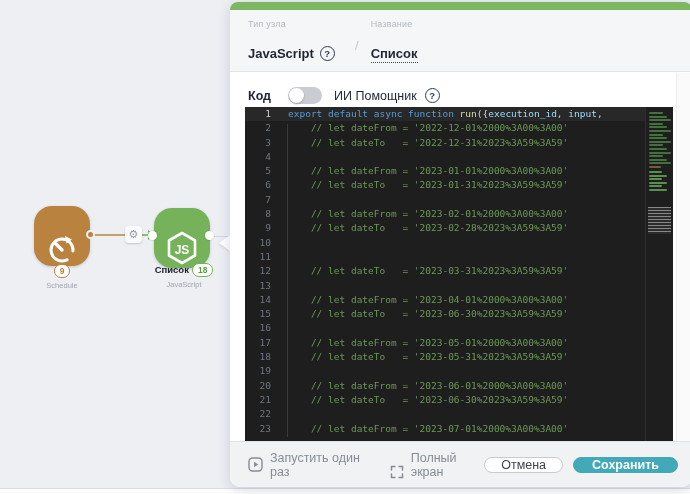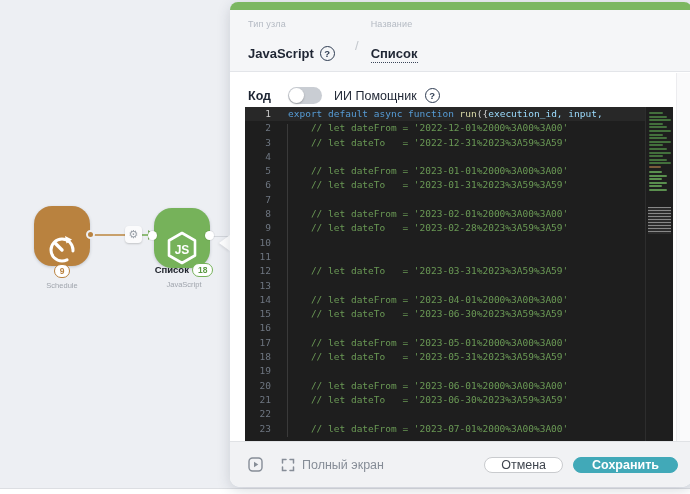--- a/index.html
+++ b/index.html
@@ -249,20 +249,21 @@
     <div class="panel-scroll-gutter"></div>
 
     <div class="panel-footer">
       <div class="foot-action">
         <span>
           <svg width="15" height="15" viewBox="0 0 15 15">
             <rect x="1" y="1" width="13" height="13" rx="3.5" fill="none" stroke="#868d97" stroke-width="1.4"></rect>
             <path d="M6 4.8 L10.3 7.5 L6 10.2 Z" fill="#868d97"></path>
           </svg>
         </span>
+        <span>Запустить один раз</span>
       </div>
       <div class="foot-action">
         <span>
           <svg width="14" height="14" viewBox="0 0 14 14" stroke="#868d97" stroke-width="1.5" fill="none" stroke-linecap="round">
             <path d="M5 1.5 H1.5 V5"></path>
               <path d="M9 1.5 H12.5 V5"></path>
             <path d="M5 12.5 H1.5 V9"></path>
               <path d="M9 12.5 H12.5 V9"></path>
           </svg>
         </span>

